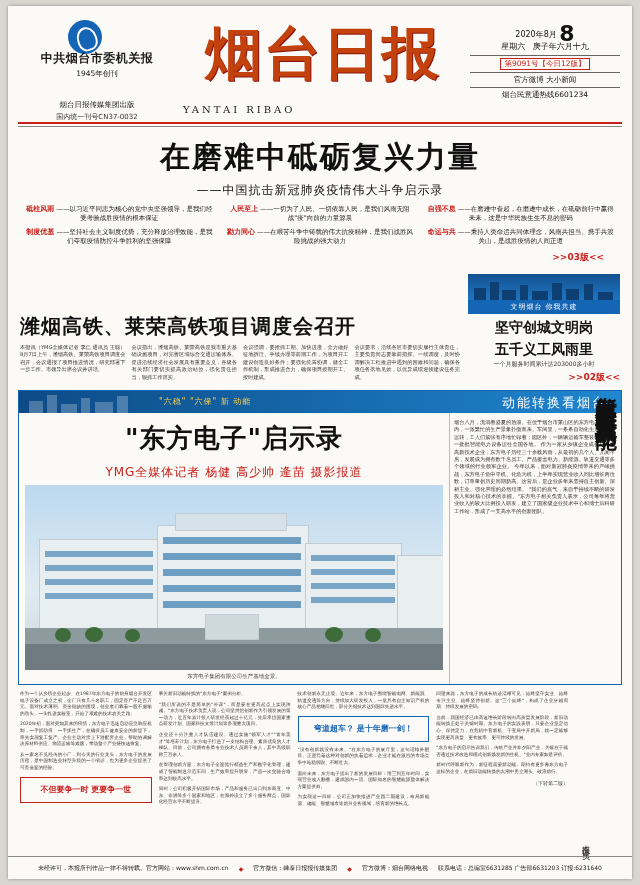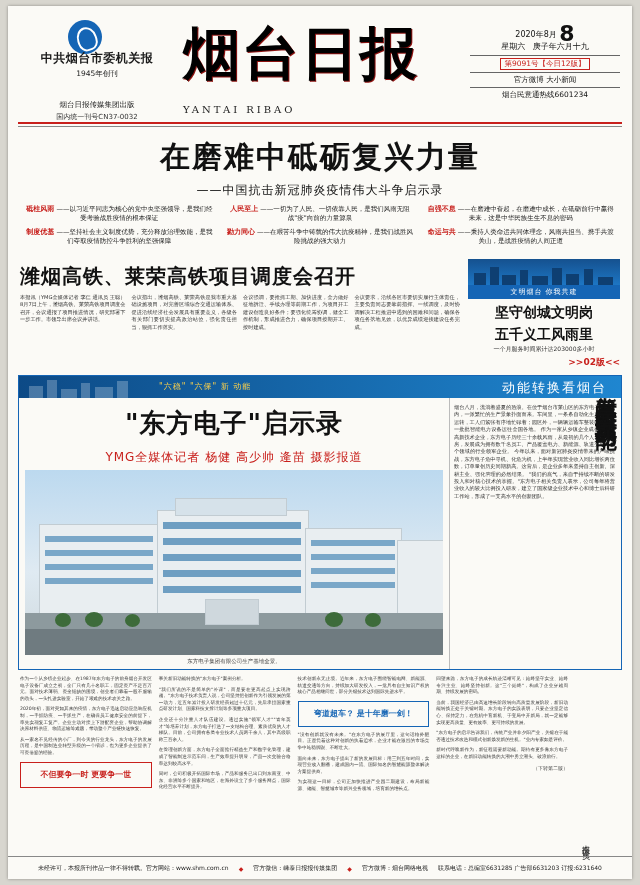--- a/index.html
+++ b/index.html
@@ -22,22 +22,22 @@
     background:#1565b5;}
   .mh-logo:after{content:"";position:absolute;left:9px;top:7px;width:16px;height:20px;
     border:2px solid #fff;border-radius:50% 50% 40% 40%;transform:rotate(-18deg);}
   .mh-left .l1{font-size:12px;font-weight:bold;letter-spacing:.5px;}
   .mh-left .l2{font-size:7.5px;margin-top:2px;}
   .mh-left .l3{font-size:7.5px;margin-top:21px;}
   .mh-left .l4{font-size:7px;margin-top:2px;color:#333;}
   .mh-title{
     position:absolute;left:175px;top:16px;width:280px;height:62px;
     font-family:"DejaVu Serif","Liberation Serif",serif;
-    font-size:57px;font-weight:bold;color:#000000;
-    letter-spacing:2px;line-height:62px;
+    font-size:57px;font-weight:bold;color:#c2410c;
+    letter-spacing:2px;line-height:62px;text-align:center;
     text-shadow:1px 1px 0 #8d1210;
   }
   .mh-pinyin{position:absolute;left:175px;top:98px;width:280px;
     font-size:10px;letter-spacing:3px;color:#222;font-family:"DejaVu Serif",serif;}
   .mh-right{position:absolute;right:12px;top:22px;width:150px;font-size:7.5px;color:#111;text-align:center;}
   .mh-date{font-size:8px;line-height:12px;}
   .mh-bigday{font-size:22px;font-weight:bold;vertical-align:middle;}
   .mh-box{border:1px solid #c8201c;display:inline-block;padding:0 3px;color:#c8201c;}
   .mh-r-row{border-top:1px solid #666;margin-top:2px;padding-top:2px;}
   .redline{border-top:2px solid #c8201c;margin:0 10px;}
@@ -51,21 +51,21 @@
   }
   .lead h2{font-size:12px;font-weight:normal;margin:0 0 6px 0;color:#111;letter-spacing:1px;}
   .lead-cols{display:flex;gap:10px;padding:0 4px;text-align:left;}
   .lead-col{flex:1;}
   .lead-item{margin-bottom:5px;font-size:6.5px;line-height:9px;color:#222;text-align:center;}
   .lead-item b{color:#c8201c;font-size:7px;}
   .more{color:#c8201c;font-size:9px;font-weight:bold;text-align:right;padding:0 16px 2px 0;}
 
   
   .sec{display:flex;padding:4px 12px 0 12px;gap:8px;}
-  .sec-left{flex:1;}
+  .sec-left{flex:1;margin-top:35px;}
   .sec-left h3{
     font-family:"DejaVu Serif","Liberation Serif",serif;
     font-size:20px;margin:4px 0 4px 0;letter-spacing:1px;color:#111;font-weight:bold;
   }
   .sec-body{display:flex;gap:6px;font-size:5.2px;line-height:7.4px;color:#333;text-align:justify;}
   .sec-body div{flex:1;}
   .sec-right{width:152px;}
   .badge{
     background:#1565b5;color:#fff;font-size:7px;text-align:center;padding:2px 0;letter-spacing:1px;
   }
@@ -189,20 +189,21 @@
         <div class="lead-item">
           <b>自强不息</b>
           <span>——在磨难中奋起，在磨难中成长，在砥砺前行中赢得未来，这是中华民族生生不息的密码</span>
         </div>
         <div class="lead-item">
           <b>命运与共</b>
           <span>——秉持人类命运共同体理念，风雨共担当、携手共渡关山，是战胜疫情的人间正道</span>
         </div>
       </div>
     </div>
+    <div class="more">&gt;&gt;03版&lt;&lt;</div>
   </div>
 
   <div class="sec">
     <div class="sec-left">
       <h3>潍烟高铁、莱荣高铁项目调度会召开</h3>
       <div class="sec-body">
         <div>本报讯（YMG全媒体记者 李仁 通讯员 王聪）8月7日上午，潍烟高铁、莱荣高铁项目调度会召开，会议通报了项目推进情况，研究部署下一步工作。市领导出席会议并讲话。</div>
         <div>会议指出，潍烟高铁、莱荣高铁是我市重大基础设施项目，对完善区域综合交通运输体系、促进沿线经济社会发展具有重要意义，各级各有关部门要切实提高政治站位，强化责任担当，狠抓工作落实。</div>
         <div>会议强调，要抢抓工期、加快进度，全力做好征地拆迁、手续办理等前期工作，为项目开工建设创造良好条件；要强化统筹协调，健全工作机制，形成推进合力，确保项目按期开工、按时建成。</div>
         <div>会议要求，沿线各区市要切实履行主体责任，主要负责同志要靠前指挥、一线调度，及时协调解决工程推进中遇到的困难和问题，确保各项任务落地见效，以优异成绩迎接建设任务完成。</div>

